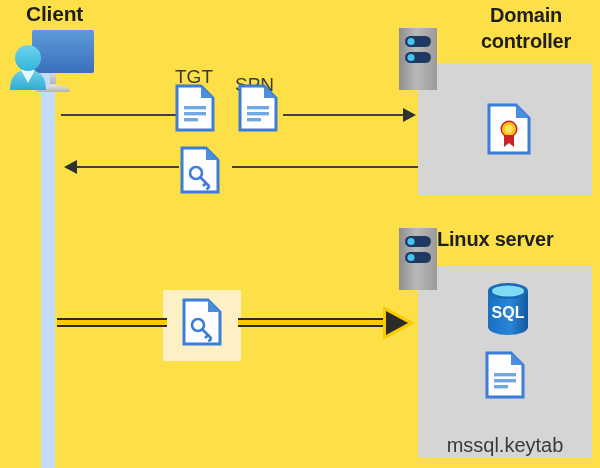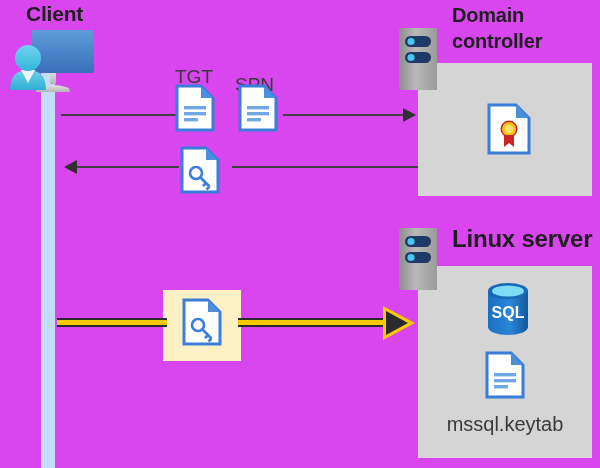--- a/index.html
+++ b/index.html
@@ -7,44 +7,45 @@
     padding: 0;
     background: #ffffff;
   }
   body {
     font-family: "Liberation Sans", sans-serif;
   }
   #canvas {
     position: relative;
     width: 600px;
     height: 468px;
-    background: #d946ef;
+    background: #fde047;
     overflow: hidden;
   }
   .abs { position: absolute; }
 
   
   .title {
     font-weight: bold;
     color: #1f1f1f;
     letter-spacing: -0.2px;
   }
   #client-title {
     left: 26px; top: 2px;
     font-size: 21px;
   }
   #dc-title {
     left: 452px; top: 2px;
     font-size: 20px;
     line-height: 26px;
     width: 148px;
+    text-align: center;
   }
   #linux-title {
-    left: 452px; top: 226px;
-    font-size: 24px;
+    left: 437px; top: 226px;
+    font-size: 20px;
     line-height: 26px;
     width: 148px;
   }
 
   
   #lifeline {
     left: 41px; top: 72px;
     width: 14px; height: 396px;
     background: #c2dcfb;
   }
@@ -132,21 +133,21 @@
 
   
   #doc-tgt  { left: 175px; top: 84px;  width: 40px; height: 48px; }
   #doc-spn  { left: 238px; top: 84px;  width: 40px; height: 48px; }
   #doc-key1 { left: 180px; top: 146px; width: 40px; height: 48px; }
   #doc-key2 { left: 182px; top: 298px; width: 40px; height: 48px; }
   #cert-icon { left: 487px; top: 103px; width: 44px; height: 52px; }
   #sql-icon  { left: 484px; top: 282px; width: 48px; height: 54px; }
   #keytab-icon { left: 485px; top: 351px; width: 40px; height: 48px; }
   #keytab-label {
-    left: 418px; top: 413px;
+    left: 418px; top: 434px;
     width: 174px;
     text-align: center;
     font-size: 20px;
     color: #3a3a3a;
   }
   #dc-server  { left: 399px; top: 28px;  }
   #linux-server { left: 399px; top: 228px; }
 </style>
 </head>
 <body>

